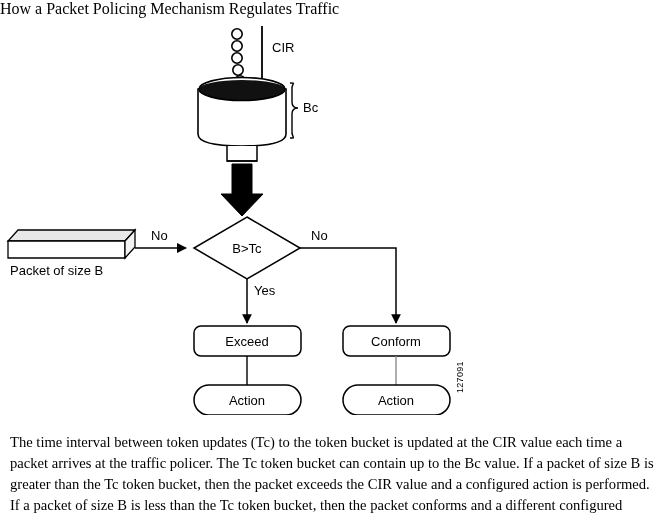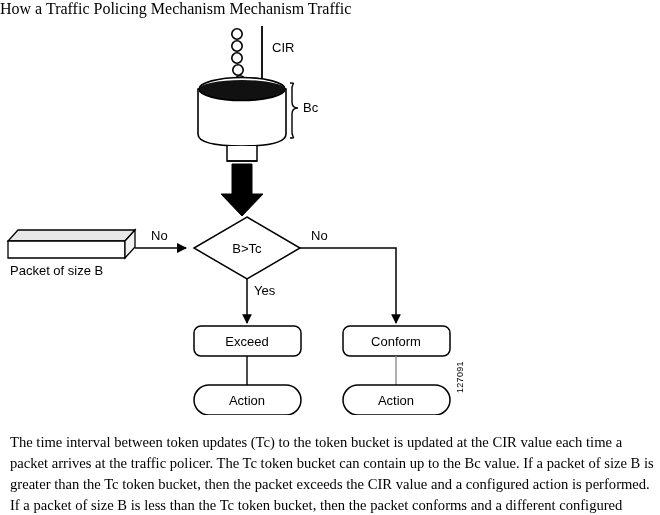--- a/index.html
+++ b/index.html
@@ -57,21 +57,21 @@
     font-size: 14.6px;
     line-height: 21.2px;
     text-align: left;
     color: #000000;
   }
 </style>
 </head>
 <body>
 
 <div id="figure-caption">
-  <div>How a Traffic Policing Mechanism Mechanism Traffic</div>
+  <div>How a Packet Policing Mechanism Regulates Traffic</div>
 </div>
 
 <div id="diagram-canvas">
   <svg id="diagram-svg" width="660" height="395" viewBox="0 0 660 395" xmlns="http://www.w3.org/2000/svg">
 
     <defs>
       <marker id="arrowThin" viewBox="0 0 10 10" refX="9" refY="5" markerWidth="7" markerHeight="7" orient="auto-start-reverse">
         <path d="M 0 0 L 10 5 L 0 10 z" fill="#000000"></path>
       </marker>
       <marker id="arrowThinDown" viewBox="0 0 10 10" refX="9" refY="5" markerWidth="6.5" markerHeight="6.5" orient="auto-start-reverse">

